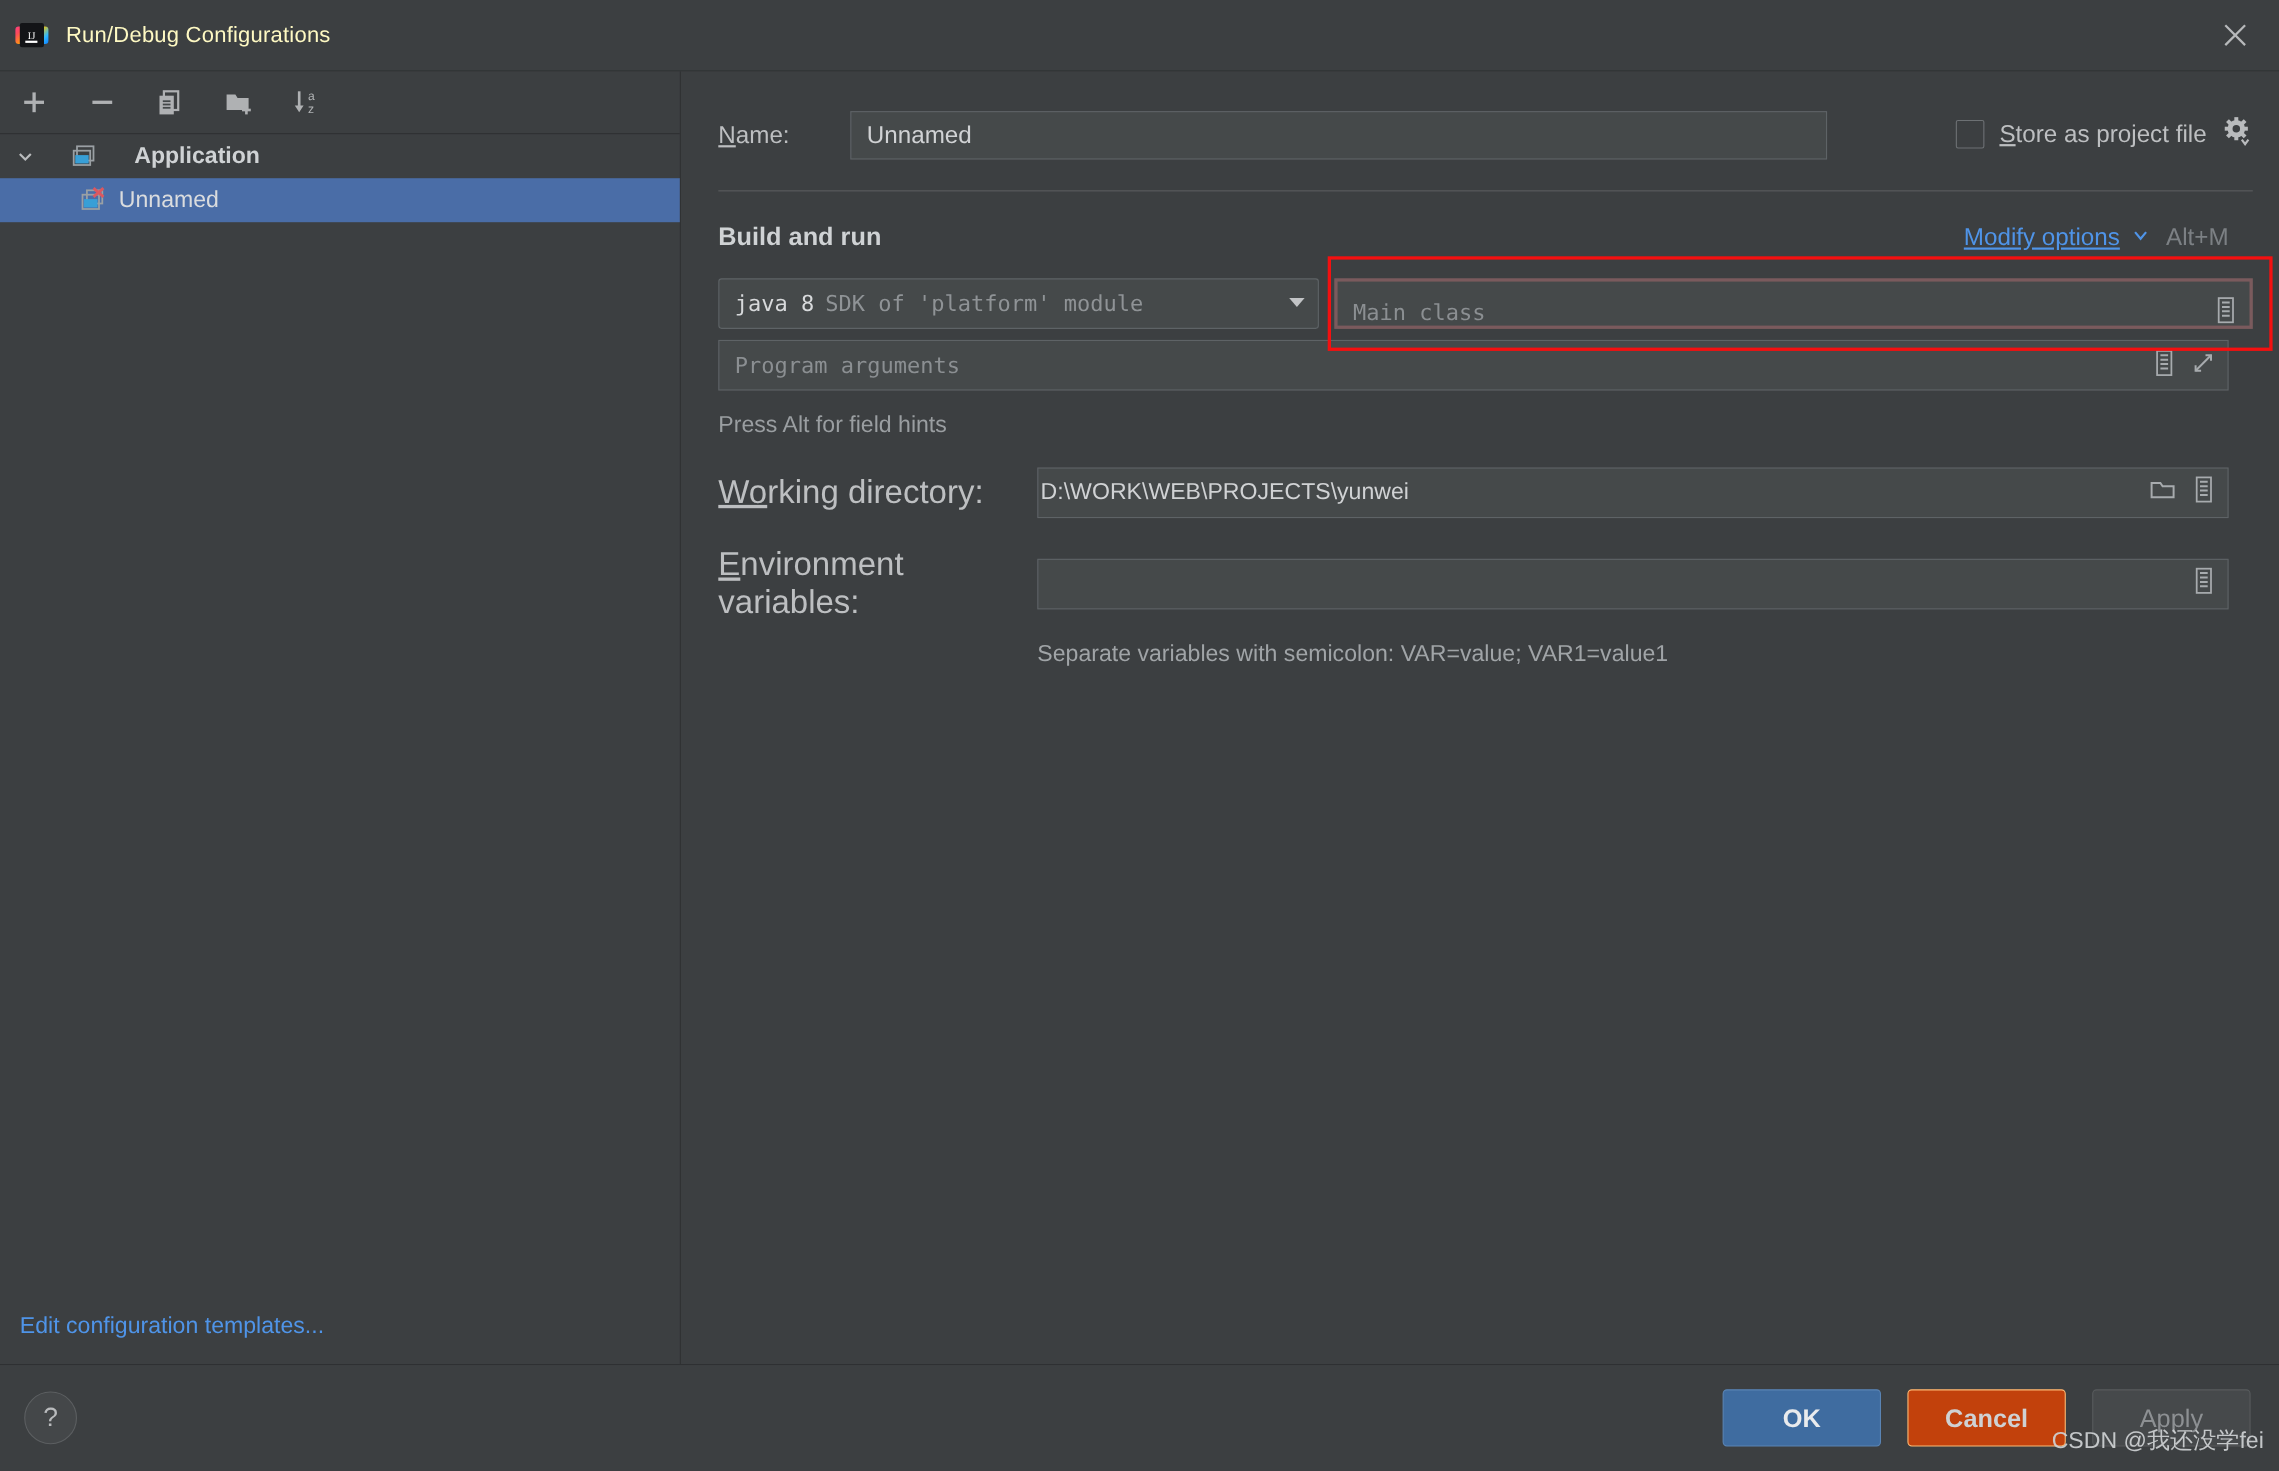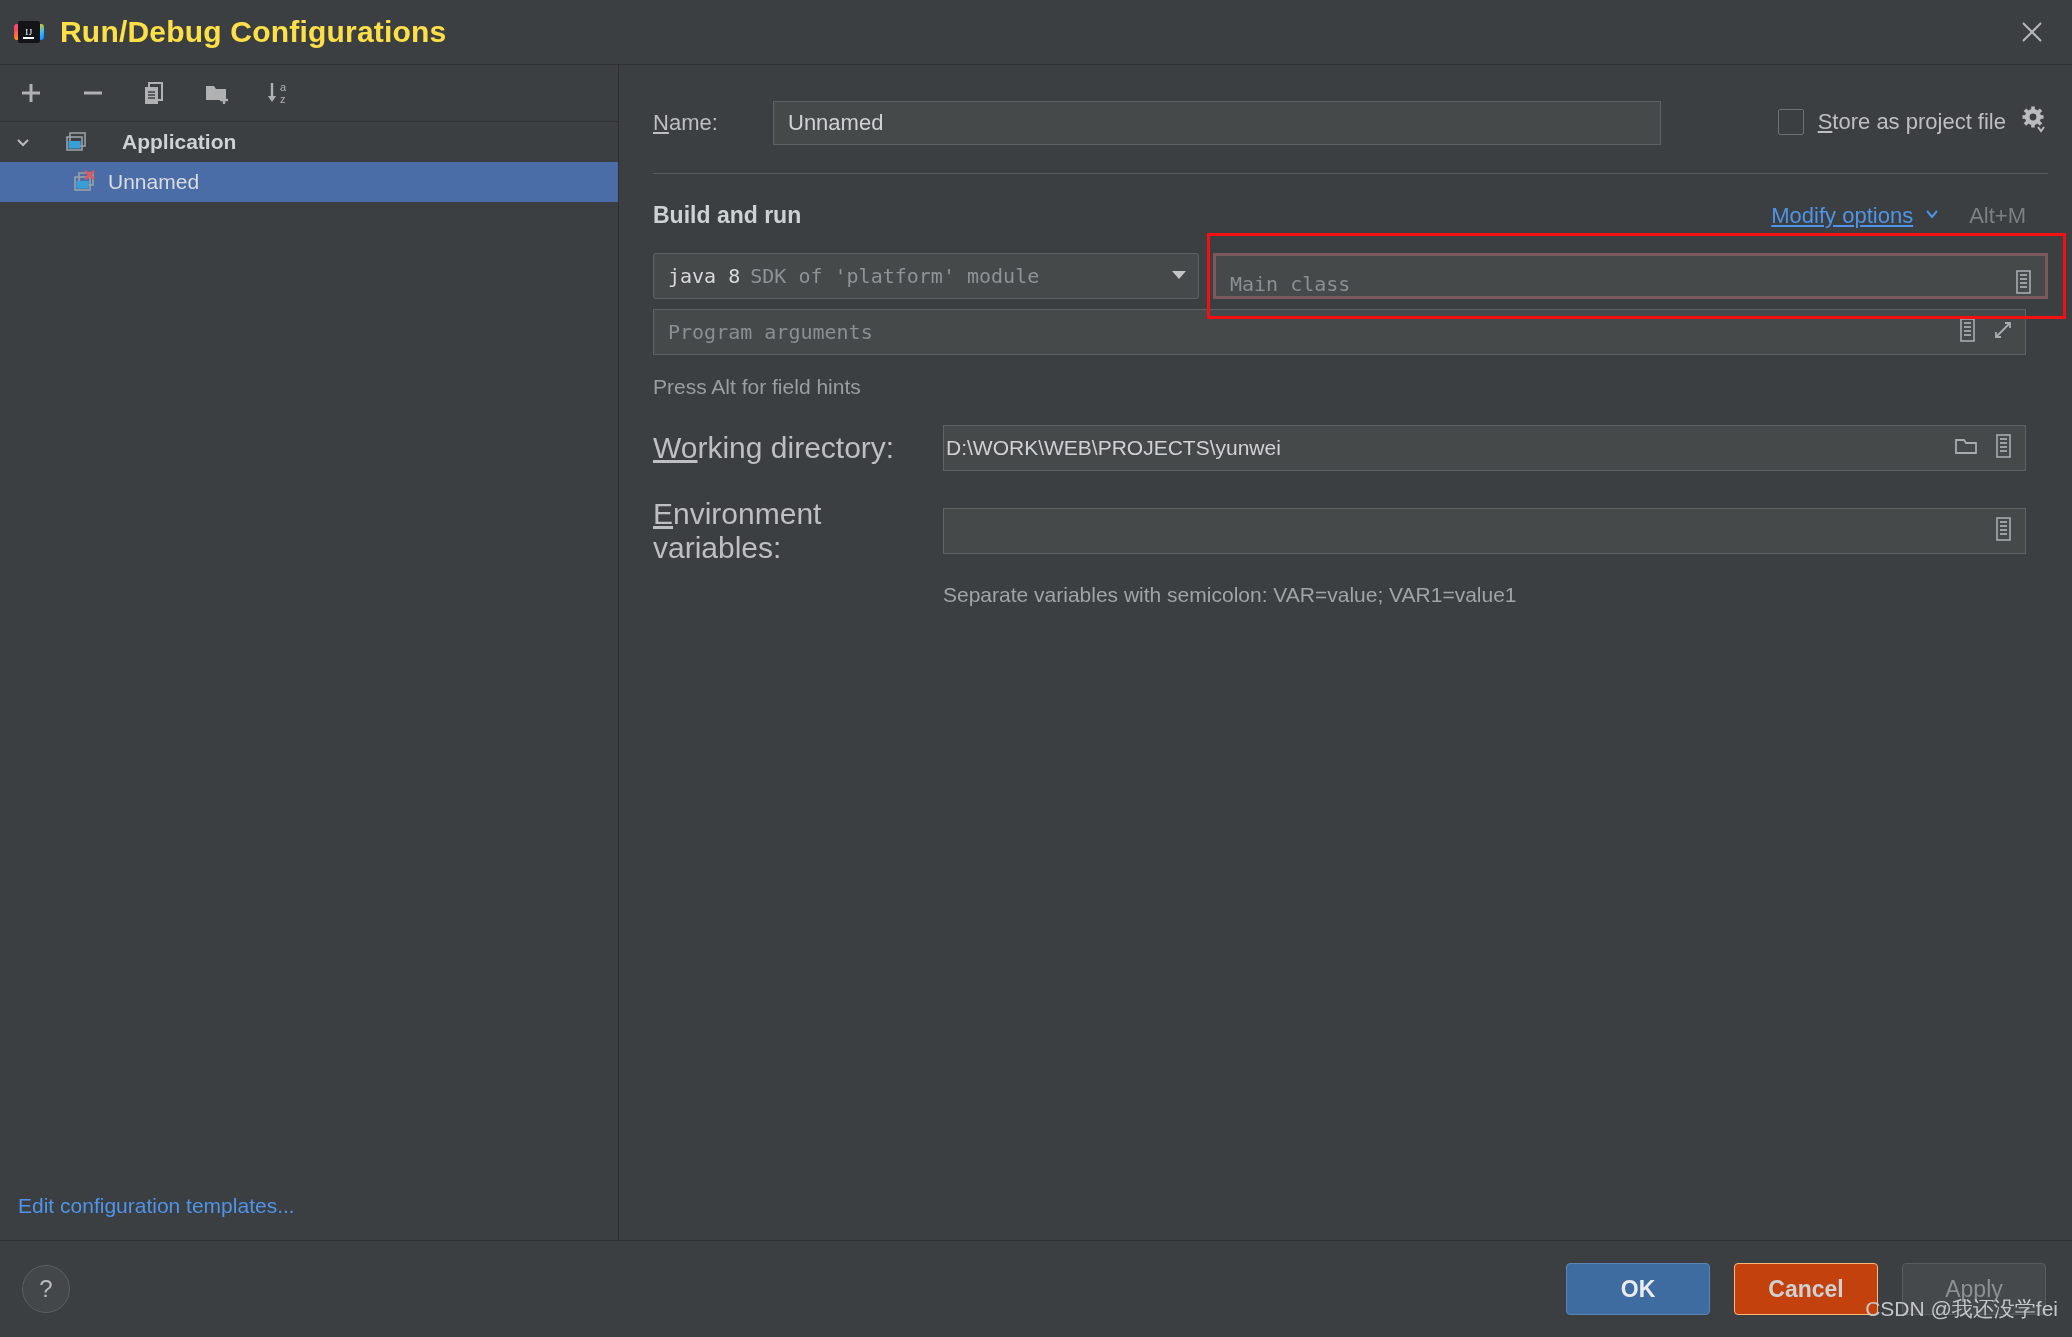--- a/index.html
+++ b/index.html
@@ -58,24 +58,23 @@
     position: relative;
   }
   .ij-logo .inner::after {
     content: "";
     position: absolute;
     left: 5px; bottom: 4px;
     width: 11px; height: 2px;
     background: #ffffff;
   }
   .title-text {
-    font-size: 30px;
-    color: #fde047;
+    font-size: 20px;
+    color: #fef9c3;
     letter-spacing: .2px;
-    font-weight: bold;
   }
   .close-btn {
     position: absolute;
     right: 14px; top: 6px;
     width: 52px; height: 52px;
     display: flex; align-items: center; justify-content: center;
     cursor: pointer;
   }
 
   
@@ -211,21 +210,21 @@
     justify-content: space-between;
   }
   .section-title {
     font-size: 23px;
     font-weight: bold;
     color: #cfd2d4;
   }
   .modify-wrap {
     display: flex;
     align-items: flex-start;
-    gap: 28px;
+    gap: 14px;
     padding-right: 22px;
   }
   .modify-link {
     font-size: 22px;
     color: #4f94e8;
     cursor: pointer;
     display: flex;
     align-items: center;
     gap: 10px;
   }

